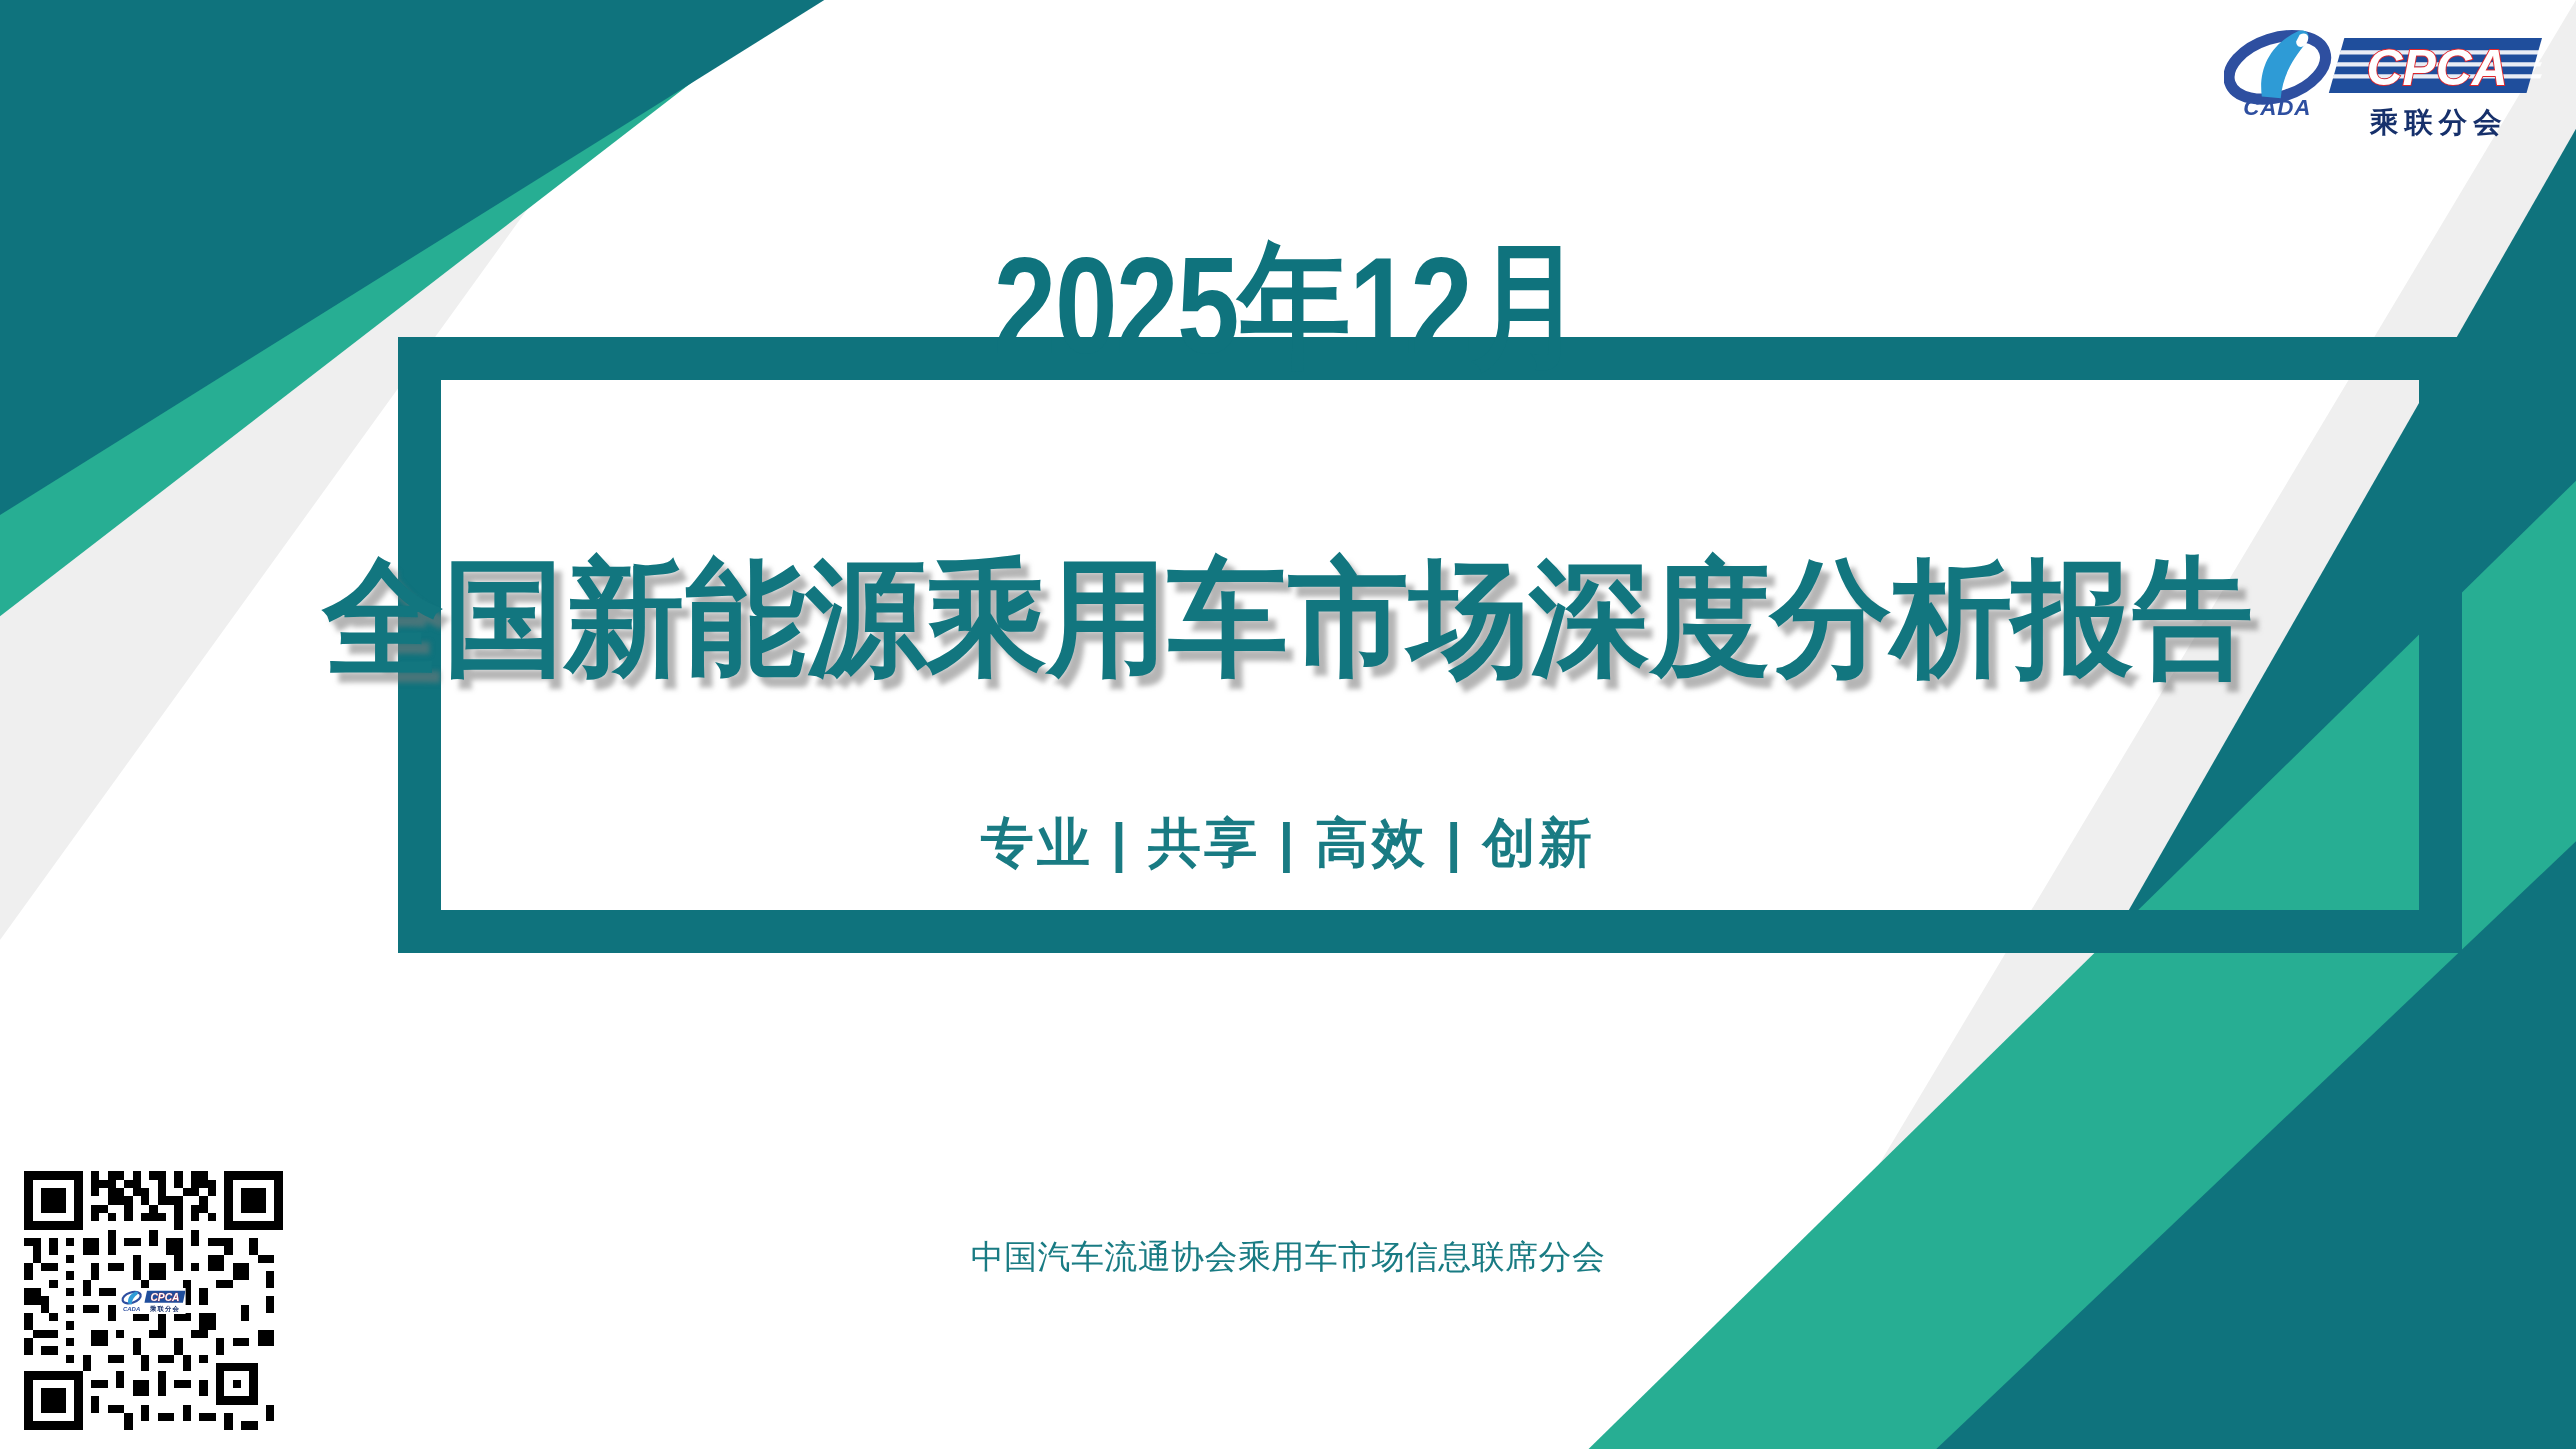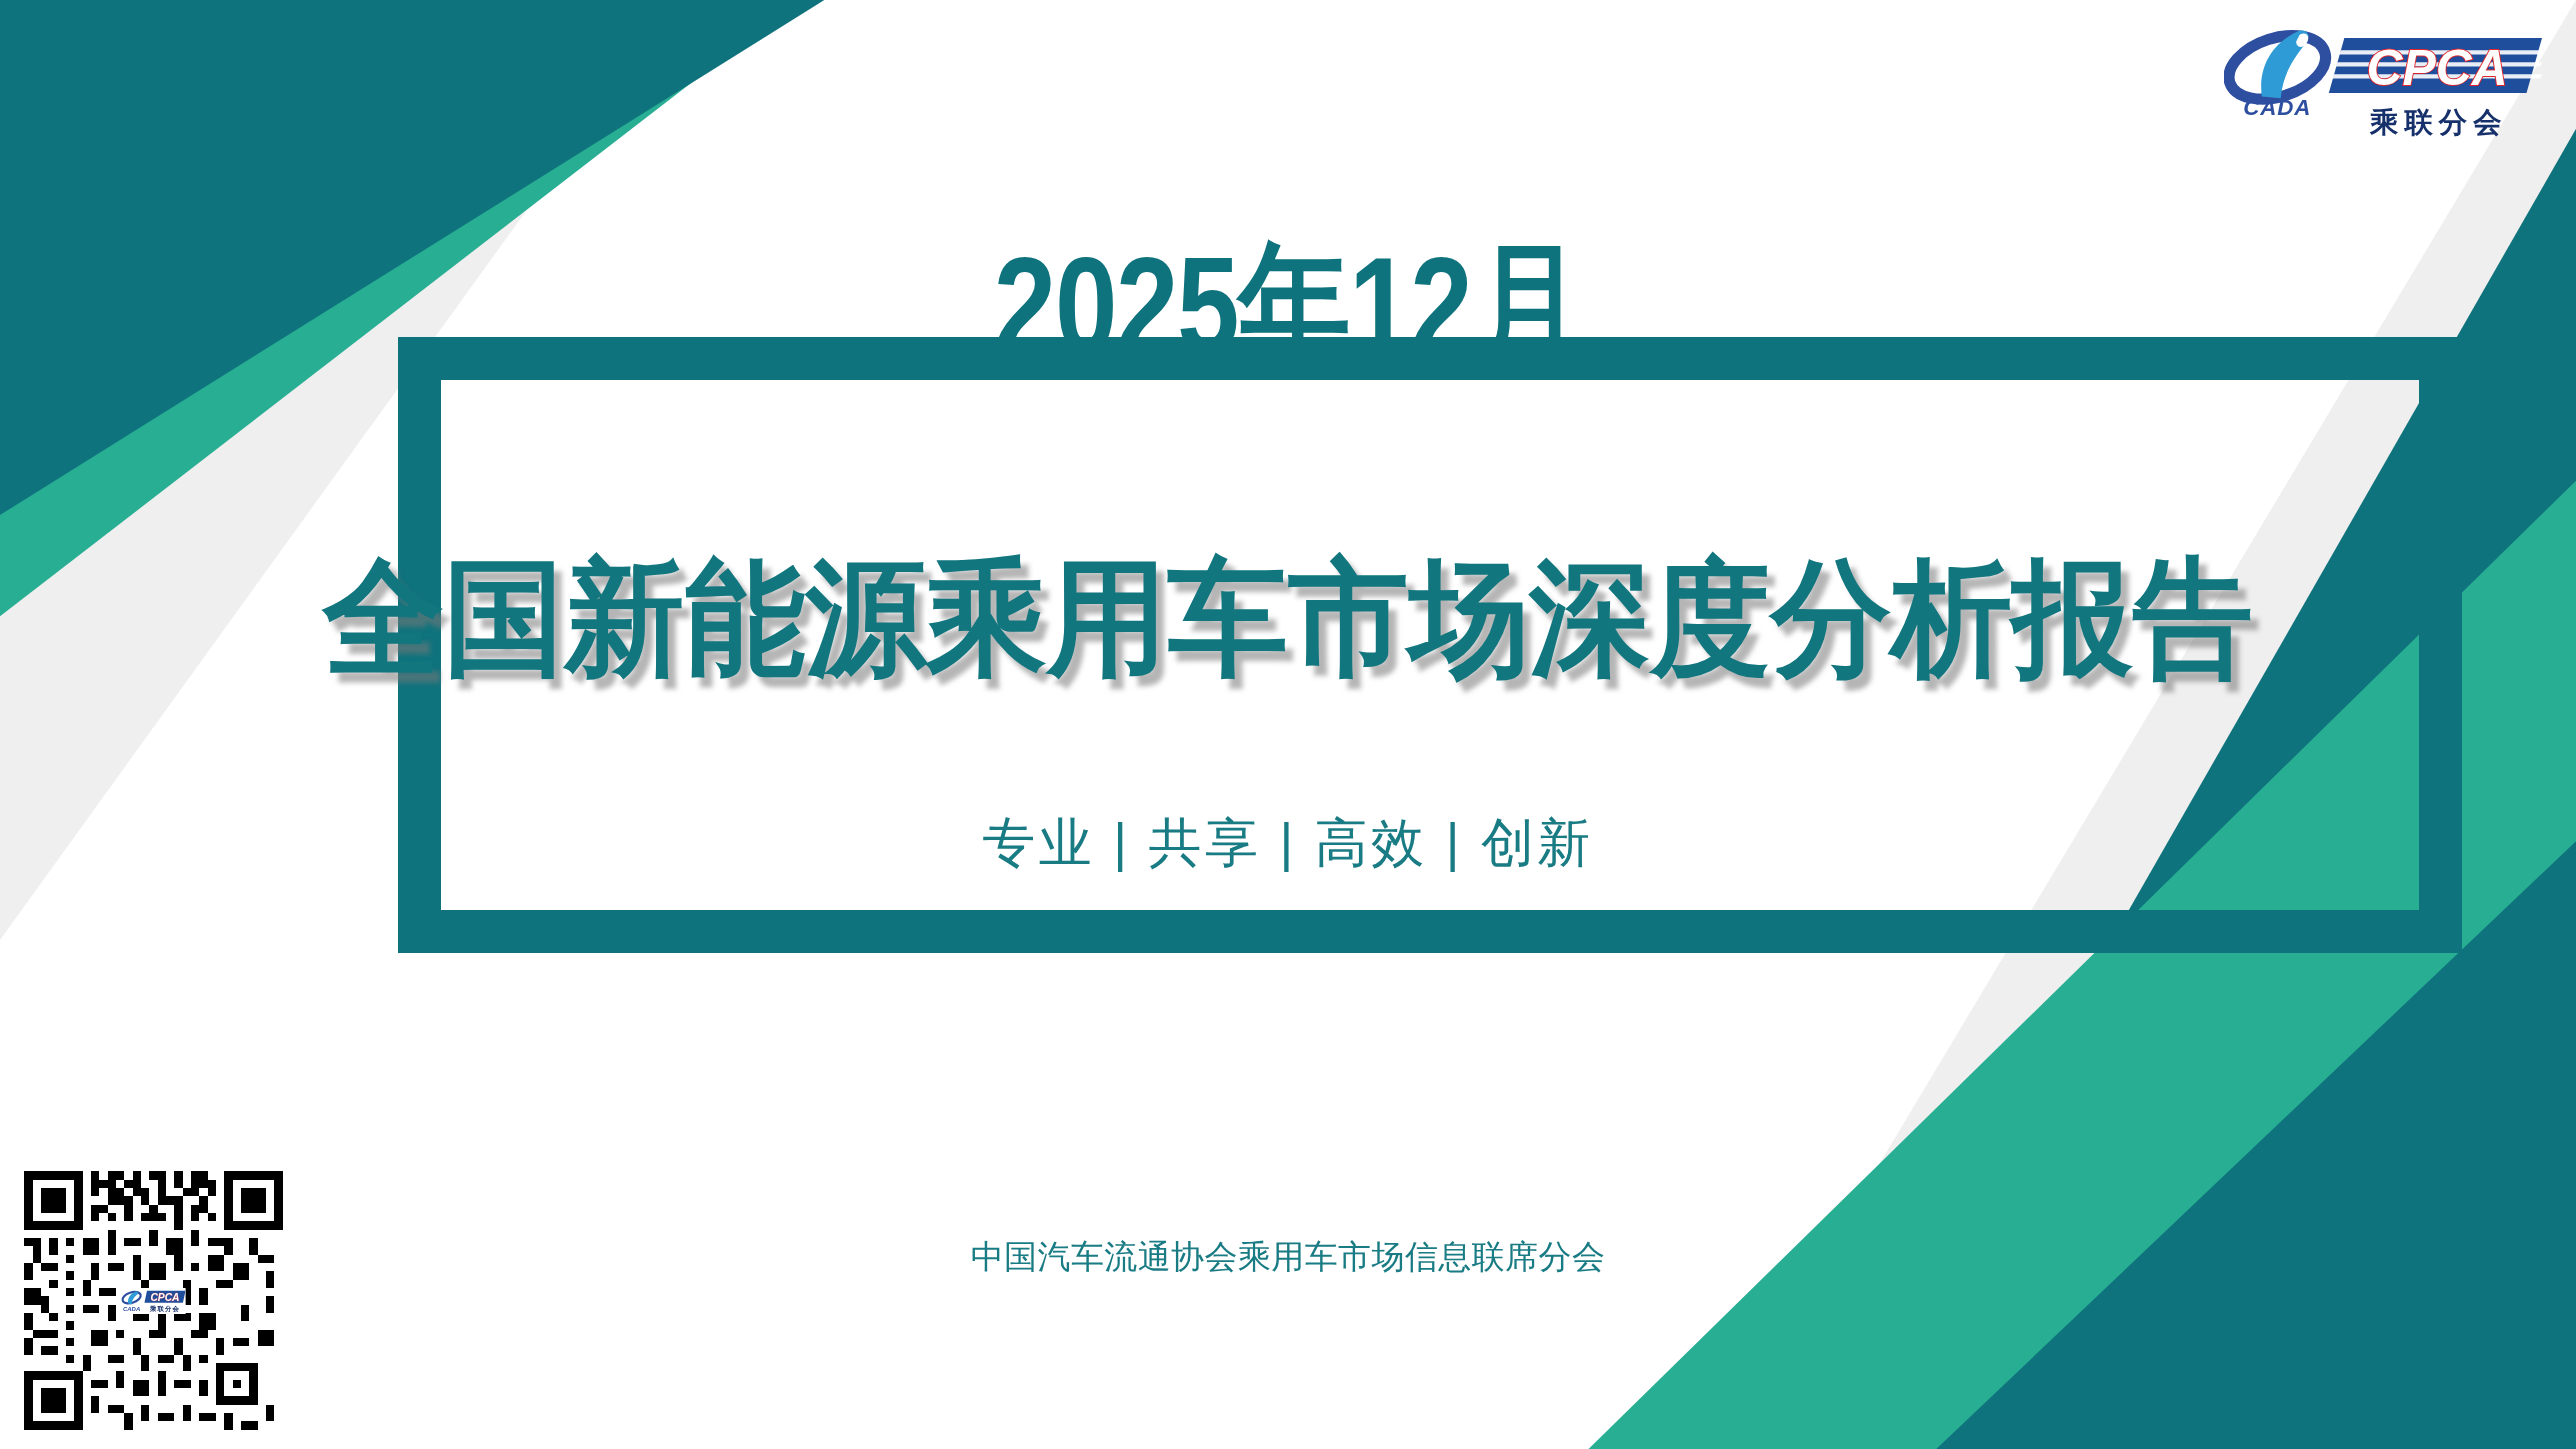--- a/index.html
+++ b/index.html
@@ -79,21 +79,21 @@
 
   #tagline {
     position: absolute;
     left: 0;
     top: 811px;
     width: 2576px;
     text-align: center;
     color: #197B83;
     font-size: 53px;
     line-height: 1.2;
-    font-weight: 400;
+    font-weight: 700;
     letter-spacing: 3.4px;
     white-space: nowrap;
     z-index: 6;
   }
 
   #footer-block {
     position: absolute;
     left: 0;
     top: 1235px;
     width: 2576px;

